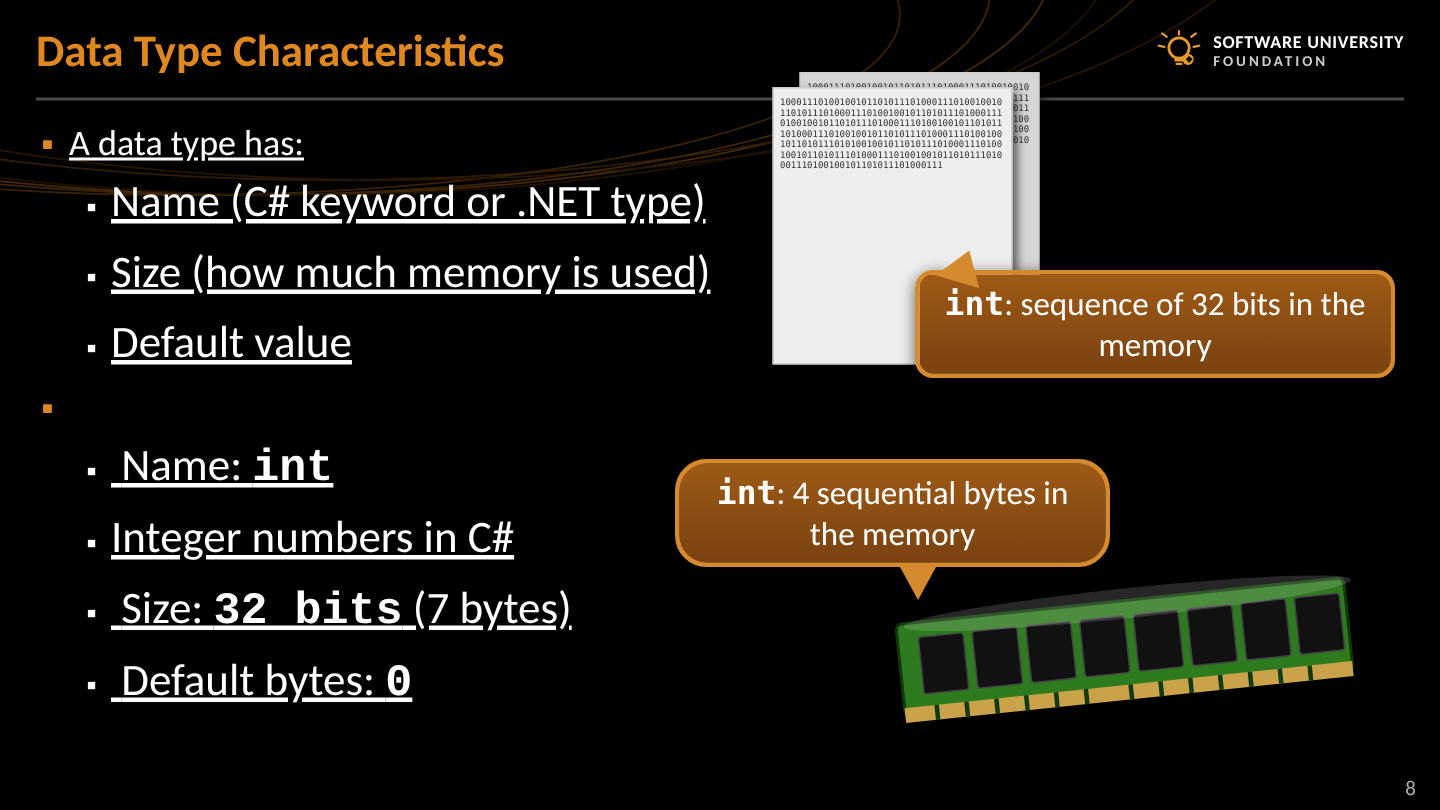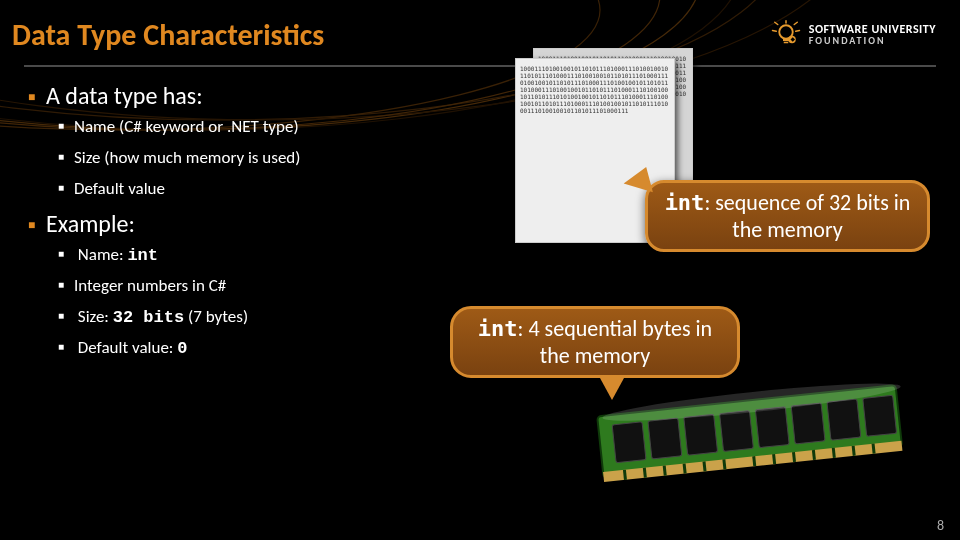--- a/index.html
+++ b/index.html
@@ -10,48 +10,49 @@
     color: #fff;
     position: relative;
     overflow: hidden;
   }
   .bg-arcs {
     position: absolute; top: -60px; left: -80px; width: 900px; height: 320px;
     pointer-events: none; opacity: 0.35;
   }
   .header {
     display: flex; align-items: center; justify-content: space-between;
-    padding: 16px 24px 6px 12px;
+    padding: 16px 24px 6px 24px;
     position: relative; z-index: 2;
   }
   .title {
     color: #e08820;
     font-size: 30px;
     font-weight: 700;
   }
   .hr {
     margin: 6px 24px 0 24px;
     height: 2px;
     background: #4a4a4a;
   }
   .logo { display:flex; align-items:center; gap:8px; }
   .logo-text { font-size: 12px; line-height: 1.05; color:#fff; font-weight:700; letter-spacing:0.5px; }
   .logo-text .sub { font-weight:700; letter-spacing:2px; font-size:10px; color:#ccc; }
   .content {
     position: relative; z-index: 2;
     padding: 14px 44px 0 28px;
     font-size: 24px;
+    text-decoration: underline;
   }
   ul { list-style: none; }
   .l1 > li { margin-bottom: 8px; }
   .l1 > li::before {
     content: "■"; color: #e08820; font-size: 12px;
     display:inline-block; width:18px; vertical-align: 3px;
   }
-  .l2 { margin: 6px 0 8px 30px; font-size: 17px; }
+  .l2 { margin: 6px 0 8px 30px; font-size: 30px; }
   .l2 > li { margin-bottom: 10px; }
   .l2 > li::before {
     content: "■"; color: #fff; font-size: 10px;
     display:inline-block; width:16px; vertical-align: 3px;
   }
   .mono { font-family: Consolas, "Courier New", monospace; font-weight:700; }
 
   .binary-doc {
     position: absolute; top: 48px; right: 265px; width: 180px; height: 200px;
     z-index: 1;
@@ -70,21 +71,21 @@
     position: absolute;
     background: linear-gradient(#9e5a16, #7a4210);
     border: 3px solid #d68a2e;
     border-radius: 12px;
     padding: 6px 16px;
     font-size: 22px; color:#fff; text-align:center;
     box-shadow: 0 3px 10px rgba(0,0,0,0.6);
     z-index: 3;
   }
   .callout .mono { font-family: Consolas, monospace; }
-  .callout-a { top: 180px; right: 30px; width: 285px; border-radius: 19px; }
+  .callout-a { top: 180px; right: 30px; width: 320px; }
   .callout-b { top: 306px; left: 450px; width: 290px; border-radius: 21px; }
   .pointer {
     position:absolute; width:0; height:0; z-index:3;
   }
   .pointer-a {
     top: 170px; right: 310px;
     border-right: 26px solid #d68a2e;
     border-top: 10px solid transparent;
     border-bottom: 16px solid transparent;
     transform: rotate(-15deg);
@@ -143,31 +144,31 @@
 
 <div class="content">
   <ul class="l1">
     <li><span>A data type has:</span>
       <ul class="l2">
         <li>Name (C# keyword or .NET type)</li>
         <li>Size (how much memory is used)</li>
         <li>Default value</li>
       </ul>
     </li>
-    <li><span>Example:</span>
+    <li>
       <ul class="l2">
         <li>
           <span>Name: </span><span class="mono">int</span>
         </li>
         <li>Integer numbers in C#</li>
         <li>
           <span>Size: </span><span class="mono">32 bits</span><span> (7 bytes)</span>
         </li>
         <li>
-          <span>Default value: </span><span class="mono">0</span>
+          <span>Default bytes: </span><span class="mono">0</span>
         </li>
       </ul>
     </li>
   </ul>
 </div>
 
 <div class="binary-doc">
   <div class="page back">100011101001001011010111010001110100100101101011101000111010010010110101110100011101001001011010111010001110100100101101011101000111010010010110101110100011101001001011010111010100100101101011101000111010010010110101110100011101001001011010111010001110100100101101011101000111</div>
   <div class="page front">100011101001001011010111010001110100100101101011101000111010010010110101110100011101001001011010111010001110100100101101011101000111010010010110101110100011101001001011010111010100100101101011101000111010010010110101110100011101001001011010111010001110100100101101011101000111</div>
 </div>

